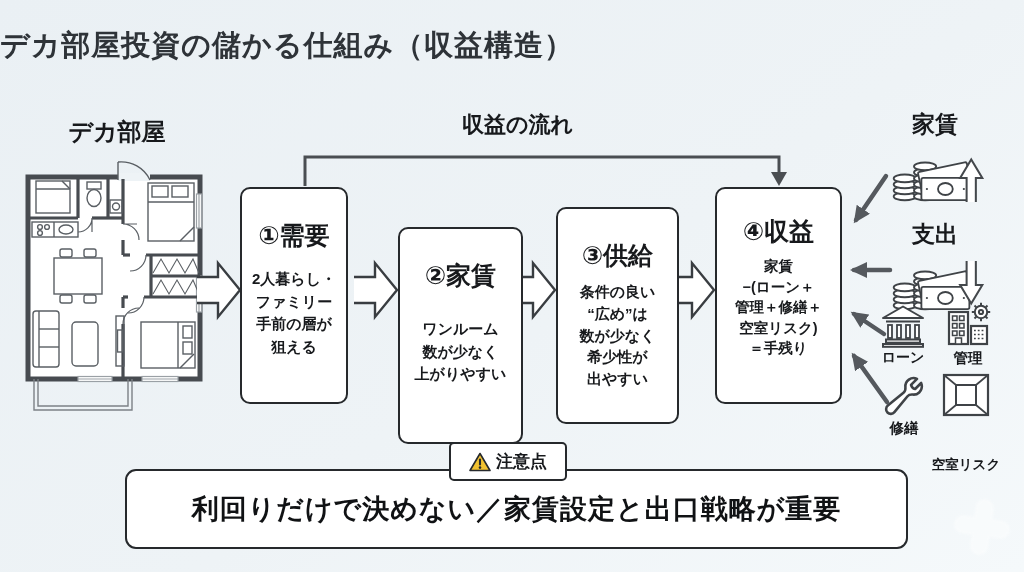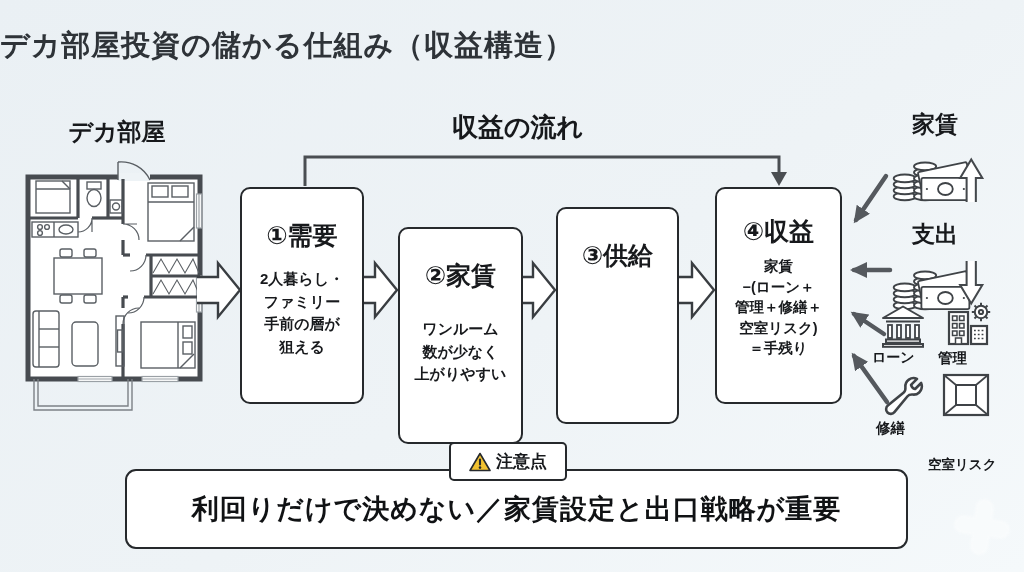--- a/index.html
+++ b/index.html
@@ -8,40 +8,40 @@
     background:linear-gradient(145deg,#eaf0f4 0%,#eef3f6 55%,#f5f9fb 100%);
     font-family:"Liberation Sans","DejaVu Sans",sans-serif;
     color:#17191c;
   }
   .abs{position:absolute;}
   .page-title{
     left:0;top:26px;width:1016px;text-align:left;
     font-size:29px;font-weight:bold;color:#2e3338;letter-spacing:1px;
   }
   .plan-label{left:52px;top:116px;width:130px;font-size:24px;font-weight:bold;text-align:center;}
-  .flow-label{left:430px;top:110px;width:175px;text-align:center;font-size:26px;font-weight:bold;}
+  .flow-label{left:430px;top:110px;width:175px;text-align:center;font-size:22px;font-weight:bold;}
   .overlay{left:0;top:0;pointer-events:none;}
   .step{
     background:#fff;border:2.5px solid #26292c;border-radius:10px;
     text-align:center;z-index:2;box-sizing:border-box;
   }
   .step-head{font-size:25px;font-weight:bold;margin-top:30px;}
   .step-body{font-size:15px;font-weight:bold;line-height:1.5;margin-top:16px;white-space:pre-line;}
-  .step--1{left:240px;top:187px;width:124px;height:217px;}
+  .step--1{left:240px;top:187px;width:108px;height:217px;}
   .step--2{left:398px;top:187px;width:125px;height:217px;margin-top:40px;}
   .step--2 .step-body{margin-top:26px;}
   .step--3{left:556px;top:187px;width:123px;height:217px;margin-top:20px;}
   .step--3 .step-body{margin-top:9px;line-height:1.45;}
   .step--4{left:715px;top:187px;width:127px;height:217px;}
   .step--4 .step-head{margin-top:26px;}
   .step--4 .step-body{margin-top:8px;font-size:14.5px;line-height:1.42;}
   .side-label{font-size:23px;font-weight:bold;text-align:center;}
   .income-label{left:893px;top:109px;width:84px;}
   .expense-label{left:893px;top:219px;width:84px;}
-  .exp-item-label{font-weight:bold;text-align:left;font-size:14px;}
+  .exp-item-label{font-weight:bold;text-align:center;font-size:14px;}
   .note-badge{
     left:449px;top:442px;z-index:4;background:#fff;border:2px solid #26292c;border-radius:5px;
     display:flex;align-items:center;gap:5px;padding:6px 18px;
   }
   .note-badge-text{font-size:17px;font-weight:bold;}
   .note-box{
     left:125px;top:469px;width:779px;height:76px;z-index:3;background:#fff;
     border:2.5px solid #26292c;border-radius:11px;display:flex;align-items:center;justify-content:center;
   }
   .note-text{font-size:27px;font-weight:bold;letter-spacing:1px;color:#101214;}
@@ -196,20 +196,25 @@
 狙える</div>
   </div>
   <div class="abs step step--2">
     <div class="step-head">②家賃</div>
     <div class="step-body">ワンルーム
 数が少なく
 上がりやすい</div>
   </div>
   <div class="abs step step--3">
     <div class="step-head">③供給</div>
+    <div class="step-body">条件の良い
+“広め”は
+数が少なく
+希少性が
+出やすい</div>
   </div>
   <div class="abs step step--4">
     <div class="step-head">④収益</div>
     <div class="step-body">家賃
 −(ローン＋
 管理＋修繕＋
 空室リスク)
 ＝手残り</div>
   </div>
 

